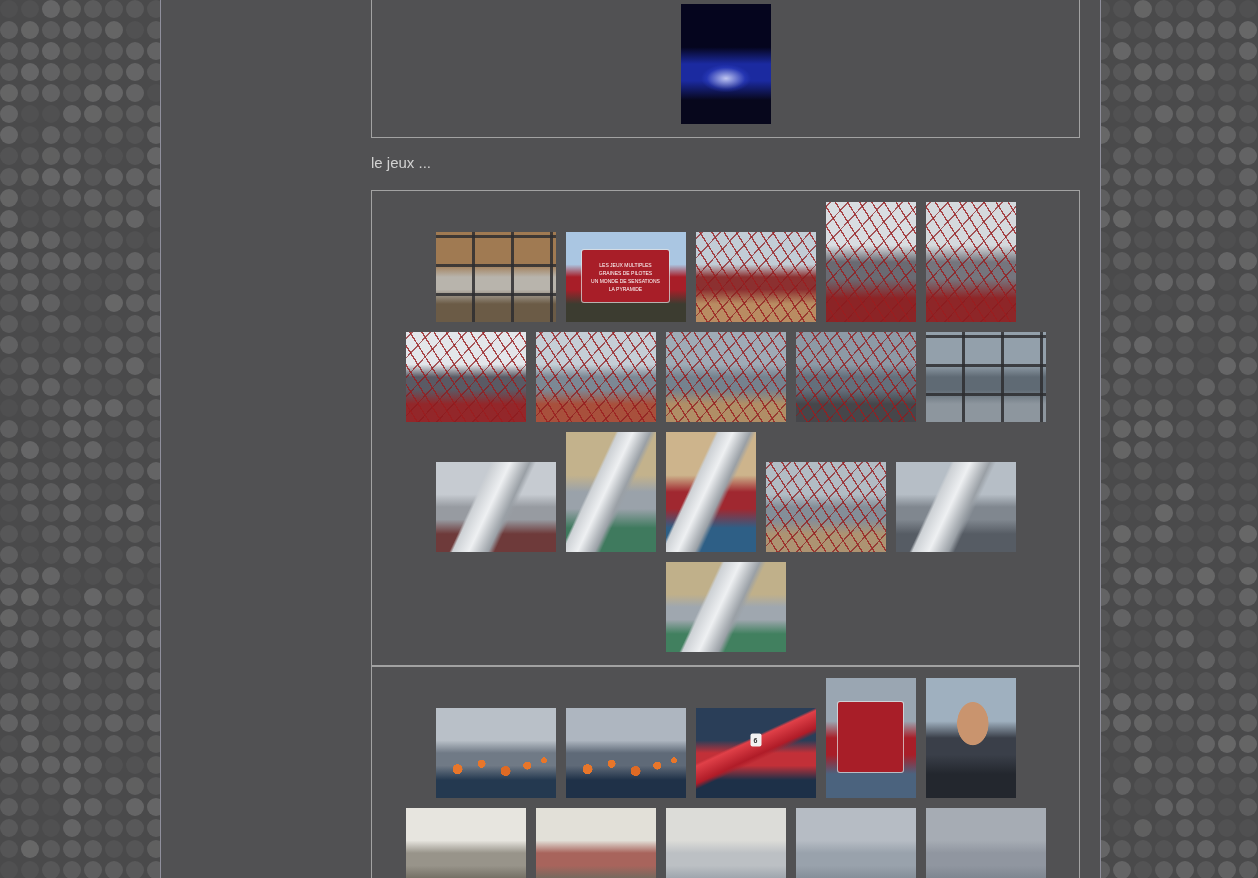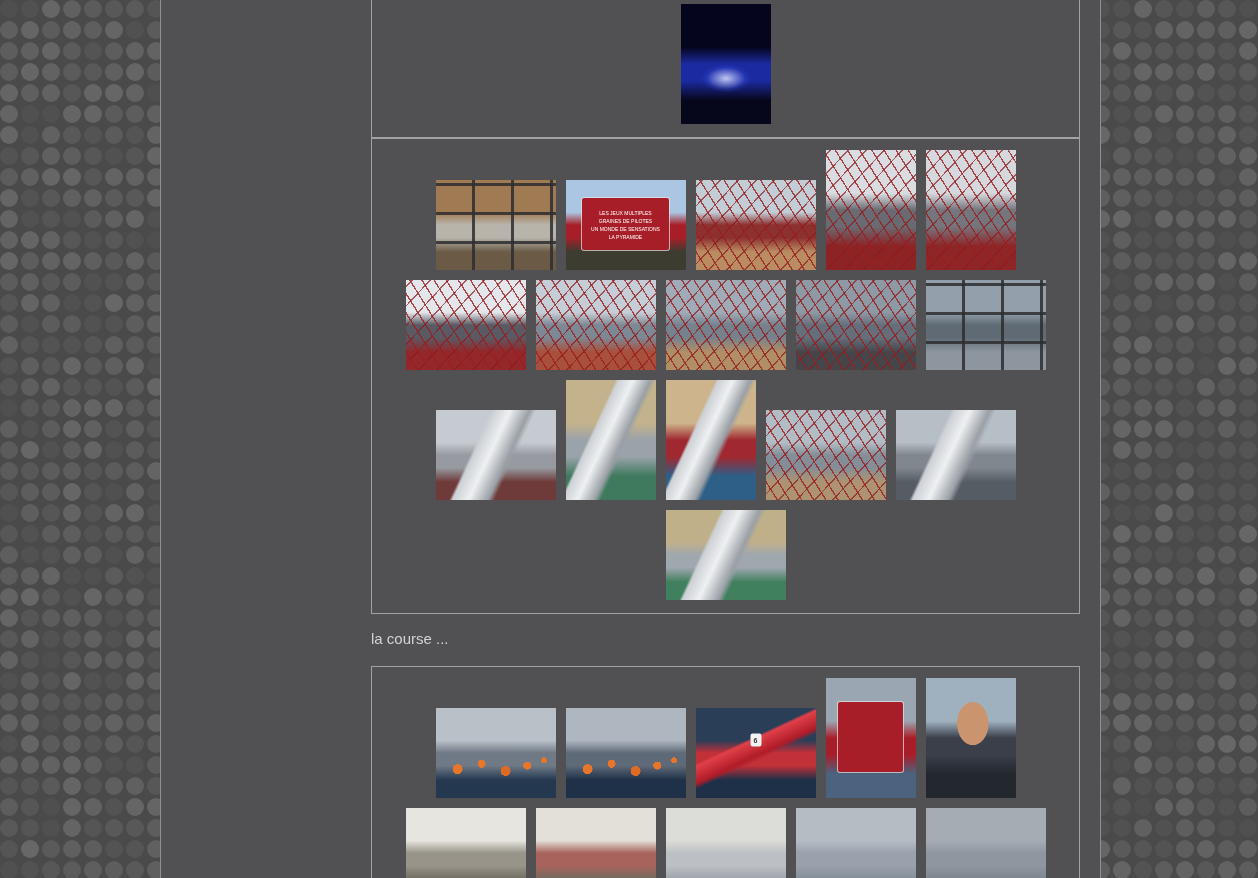--- a/index.html
+++ b/index.html
@@ -789,20 +789,21 @@
   </div>
 
 <div class="wrapper">
   <div class="sidebar"></div>
   <div class="main" id="main">
       <div class="gallery-box cropped-top">
         <div class="photo-row">
           <a href="#" class="thumb P pattern-exhibit" title="dark blue museum exhibit room with circular railing around a lit display drum" aria-label="dark blue museum exhibit room with circular railing around a lit display drum" style="background: linear-gradient(rgb(5, 5, 30) 0%, rgb(5, 5, 30) 36%, rgb(27, 42, 160) 50%, rgb(27, 42, 160) 64%, rgb(7, 7, 28) 80%);"></a>
         </div>
       </div>
+      <div class="section-label">le jeux ...</div>
       <div class="gallery-box">
         <div class="photo-row">
           <a href="#" class="thumb L pattern-grid" title="photo mosaic of a fighter jet seen through a window grid" aria-label="photo mosaic of a fighter jet seen through a window grid" style="background: linear-gradient(rgb(160, 122, 82) 0%, rgb(160, 122, 82) 36%, rgb(184, 180, 172) 50%, rgb(184, 180, 172) 64%, rgb(107, 91, 70) 80%);"></a>
           <a href="#" class="thumb L pattern-sign" title="red arrow sign on yellow pole above hedge" aria-label="red arrow sign on yellow pole above hedge" style="background: linear-gradient(rgb(170, 198, 226) 0%, rgb(170, 198, 226) 36%, rgb(168, 30, 40) 50%, rgb(168, 30, 40) 64%, rgb(60, 60, 48) 80%);">
             <span class="photo-text">LES JEUX MULTIPLES
 GRAINES DE PILOTES
 UN MONDE DE SENSATIONS
 LA PYRAMIDE</span>
           </a>
           <a href="#" class="thumb L pattern-ropes" title="red rope pyramid climbing structure on playground" aria-label="red rope pyramid climbing structure on playground" style="background: linear-gradient(rgb(194, 205, 214) 0%, rgb(194, 205, 214) 36%, rgb(140, 48, 48) 50%, rgb(140, 48, 48) 64%, rgb(185, 140, 98) 80%);"></a>
@@ -820,21 +821,20 @@
           <a href="#" class="thumb L pattern-slide" title="slide tower with stainless tube and red ropes" aria-label="slide tower with stainless tube and red ropes" style="background: linear-gradient(rgb(198, 203, 209) 0%, rgb(198, 203, 209) 36%, rgb(151, 155, 161) 50%, rgb(151, 155, 161) 64%, rgb(110, 58, 58) 80%);"></a>
           <a href="#" class="thumb P pattern-slide" title="girl riding metal slide between wooden fences" aria-label="girl riding metal slide between wooden fences" style="background: linear-gradient(rgb(195, 178, 140) 0%, rgb(195, 178, 140) 36%, rgb(154, 162, 170) 50%, rgb(154, 162, 170) 64%, rgb(63, 122, 94) 80%);"></a>
           <a href="#" class="thumb P pattern-slide" title="girl sitting at bottom of red hooded slide over blue triangle mat" aria-label="girl sitting at bottom of red hooded slide over blue triangle mat" style="background: linear-gradient(rgb(205, 180, 140) 0%, rgb(205, 180, 140) 36%, rgb(160, 40, 48) 50%, rgb(160, 40, 48) 64%, rgb(46, 95, 134) 80%);"></a>
           <a href="#" class="thumb L pattern-ropes" title="climbing frame with slide and people under gray sky" aria-label="climbing frame with slide and people under gray sky" style="background: linear-gradient(rgb(178, 188, 196) 0%, rgb(178, 188, 196) 36%, rgb(132, 142, 152) 50%, rgb(132, 142, 152) 64%, rgb(173, 147, 114) 80%);"></a>
           <a href="#" class="thumb L pattern-slide" title="stainless steel slide tube close-up against trees" aria-label="stainless steel slide tube close-up against trees" style="background: linear-gradient(rgb(182, 190, 198) 0%, rgb(182, 190, 198) 36%, rgb(128, 135, 143) 50%, rgb(128, 135, 143) 64%, rgb(86, 92, 100) 80%);"></a>
         </div>
         <div class="photo-row">
           <a href="#" class="thumb L pattern-slide" title="girl sliding down long metal slide onto green mat" aria-label="girl sliding down long metal slide onto green mat" style="background: linear-gradient(rgb(192, 176, 138) 0%, rgb(192, 176, 138) 36%, rgb(159, 167, 175) 50%, rgb(159, 167, 175) 64%, rgb(65, 128, 95) 80%);"></a>
         </div>
       </div>
-      <div class="section-label">la course ...</div>
       <div class="gallery-box">
         <div class="photo-row">
           <a href="#" class="thumb L pattern-buoys" title="rowing pool with orange buoys under gray sky" aria-label="rowing pool with orange buoys under gray sky" style="background: linear-gradient(rgb(185, 192, 200) 0%, rgb(185, 192, 200) 36%, rgb(112, 122, 134) 50%, rgb(112, 122, 134) 64%, rgb(36, 57, 80) 80%);"></a>
           <a href="#" class="thumb L pattern-buoys" title="orange buoy figures floating in dark pool near trees" aria-label="orange buoy figures floating in dark pool near trees" style="background: linear-gradient(rgb(174, 182, 192) 0%, rgb(174, 182, 192) 36%, rgb(95, 106, 120) 50%, rgb(95, 106, 120) 64%, rgb(31, 49, 72) 80%);"></a>
           <a href="#" class="thumb L pattern-rail" title="red railing over dark water with numbered buoy" aria-label="red railing over dark water with numbered buoy" style="background: linear-gradient(rgb(42, 62, 88) 0%, rgb(42, 62, 88) 36%, rgb(194, 48, 56) 50%, rgb(194, 48, 56) 64%, rgb(29, 48, 72) 80%);">
             <span class="photo-badge">6</span>
           </a>
           <a href="#" class="thumb P pattern-sign" title="red course information sign in metal frame" aria-label="red course information sign in metal frame" style="background: linear-gradient(rgb(154, 166, 178) 0%, rgb(154, 166, 178) 36%, rgb(168, 30, 40) 50%, rgb(168, 30, 40) 64%, rgb(75, 99, 126) 80%);"></a>
           <a href="#" class="thumb P pattern-face" title="selfie of smiling woman at the water ride" aria-label="selfie of smiling woman at the water ride" style="background: linear-gradient(rgb(159, 176, 191) 0%, rgb(159, 176, 191) 36%, rgb(58, 63, 73) 50%, rgb(58, 63, 73) 64%, rgb(35, 39, 46) 80%);"></a>
         </div>

